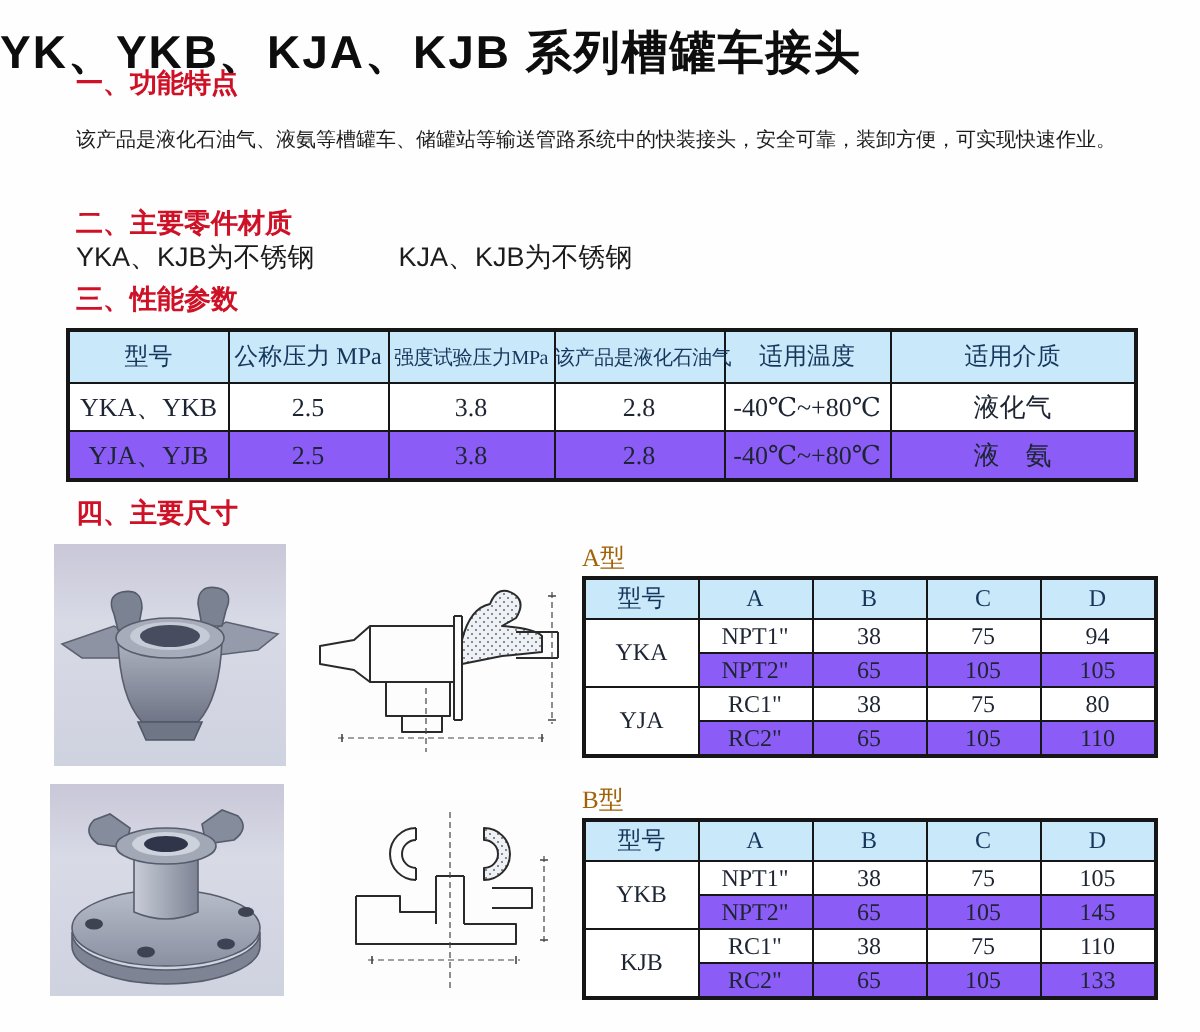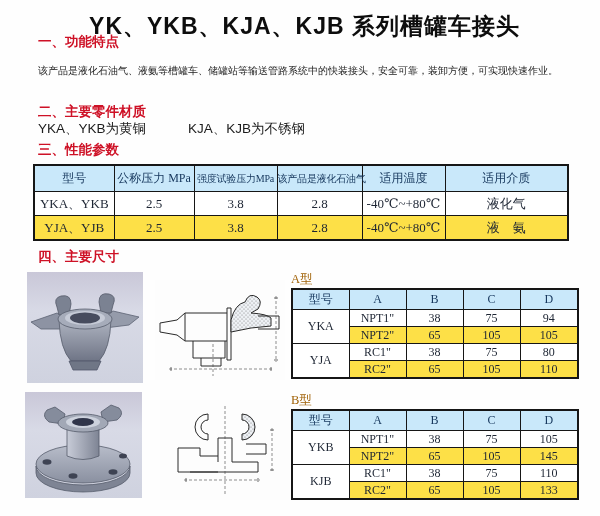--- a/index.html
+++ b/index.html
@@ -1,42 +1,42 @@
 <!DOCTYPE html>
 <html><head>
 <meta charset="utf-8">
 <style>
   html,body{margin:0;padding:0;background:#ffffff;}
   .page{
     position:relative;width:600px;height:516px;background:#fefefe;overflow:hidden;
     font-family:"Liberation Sans","DejaVu Sans",sans-serif;color:#1a1a1a;
   }
   .title{
-    position:absolute;top:11px;left:0;width:520px;text-align:right;
+    position:absolute;top:11px;left:0;width:520px;text-align:left;
     font-size:23px;font-weight:bold;letter-spacing:1px;color:#0d0d0d;white-space:nowrap;
   }
   .red-h{
     position:absolute;left:38px;color:#ce1126;font-weight:bold;font-size:13.5px;white-space:nowrap;
   }
   .para{
     position:absolute;top:62px;left:8px;width:586px;margin:0;
     font-size:10px;line-height:18px;text-indent:30px;color:#1c1c1c;
   }
   .materials{
     position:absolute;top:120px;left:38px;font-size:13.5px;color:#1c1c1c;white-space:nowrap;
   }
   .materials .gap{margin-left:42px;}
   table{border-collapse:collapse;table-layout:fixed;background:#ffffff;
     font-family:"Liberation Serif","DejaVu Serif",serif;}
   th,td{border:1px solid #161616;text-align:center;vertical-align:middle;padding:0;}
   .perf{position:absolute;left:33px;top:164px;width:534px;border:2px solid #161616;}
   .perf th{height:25px;background:#c9e8fa;font-weight:normal;font-size:12px;color:#15365c;white-space:nowrap;}
   .perf th.small{font-size:10px;letter-spacing:-0.2px;}
   .perf td{height:23px;font-size:13px;color:#1d2533;white-space:nowrap;}
-  tr.yellow{background:#fde047;}
+  tr.yellow{background:#8b5cf6;}
   .dim{position:absolute;left:291px;width:286px;border:2px solid #161616;}
   .dim-a{top:288px;}
   .dim-b{top:409px;}
   .dim th{height:19px;background:#c9e8fa;font-weight:normal;font-size:12px;color:#15365c;}
   .dim td{height:16px;font-size:12px;color:#1d2533;white-space:nowrap;}
   .dim-label{
     position:absolute;left:291px;font-size:12.5px;color:#a16207;
     font-family:"Liberation Serif","DejaVu Serif",serif;white-space:nowrap;
   }
   .lbl-a{top:271px;}
@@ -52,21 +52,21 @@
 
 <div class="page">
 
   <div class="title">YK、YKB、KJA、KJB 系列槽罐车接头</div>
 
   <div class="red-h" style="top:33px;">一、功能特点</div>
   <p class="para">该产品是液化石油气、液氨等槽罐车、储罐站等输送管路系统中的快装接头，安全可靠，装卸方便，可实现快速作业。</p>
 
   <div class="red-h" style="top:103px;text-align:right;">二、主要零件材质</div>
   <div class="materials">
-    <span>YKA、YKB为黄铜</span><span class="gap">KJA、KJB为不锈钢</span>
+    <span>YKA、KJB为不锈钢</span><span class="gap">KJA、KJB为不锈钢</span>
   </div>
 
   <div class="red-h" style="top:141px;">三、性能参数</div>
 
   <table class="perf">
     <colgroup>
       <col style="width:80px">
         <col style="width:80px">
         <col style="width:83px">
       <col style="width:85px">

